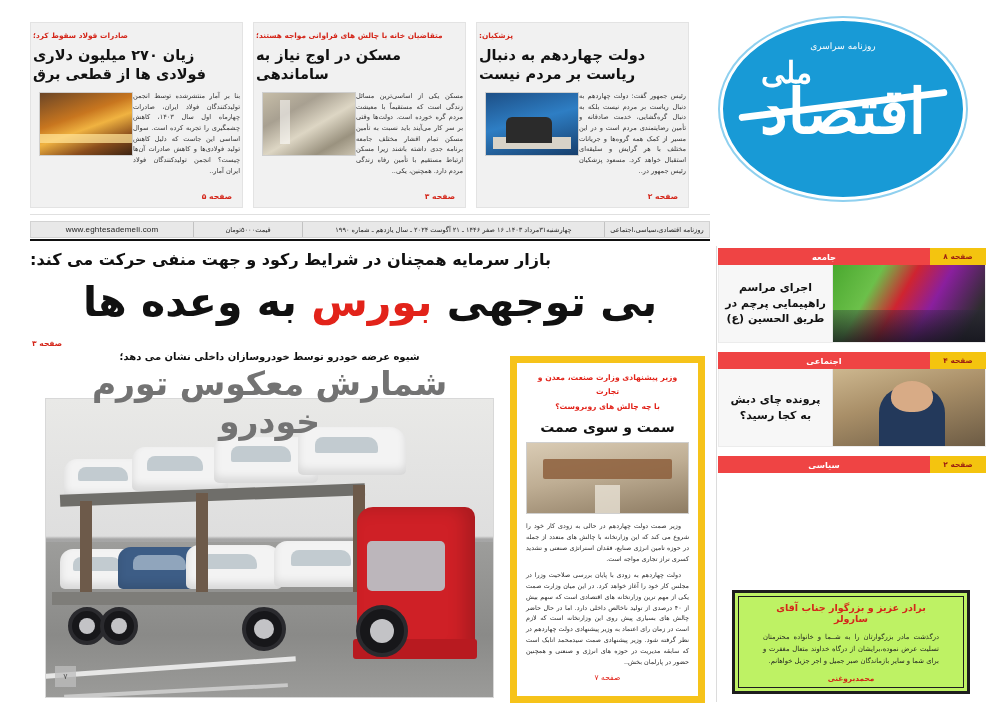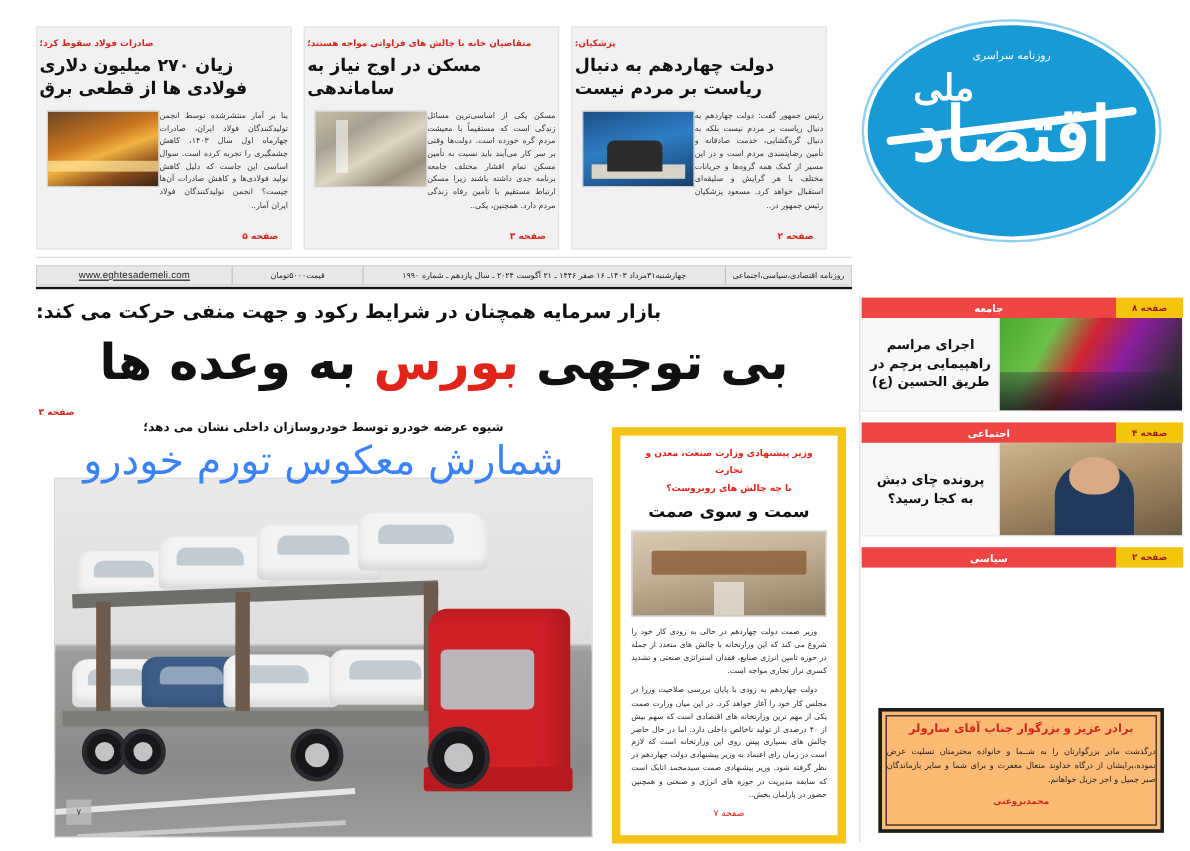--- a/index.html
+++ b/index.html
@@ -78,21 +78,21 @@
   .infobar{
     position:absolute;left:30px;top:221px;width:680px;height:17px;
     background:#e8e8e8;border:1px solid #d2d2d2;box-sizing:border-box;
     display:flex;flex-direction:row;align-items:stretch;
     font-size:6.6px;color:#222;
   }
   .infobar .cell{display:flex;align-items:center;justify-content:center;padding:0 6px;white-space:nowrap;}
   .infobar .sep{width:1px;background:#c2c2c2;}
   .cell-kind{width:92px;}
   .cell-date{flex:1;}
-  .cell-site{width:150px;font-family:"Liberation Sans",sans-serif;font-size:8px;letter-spacing:.2px;text-decoration:underline;}
+  .cell-site{width:150px;font-family:"Liberation Sans",sans-serif;font-size:8px;letter-spacing:.2px;}
   .cell-price{width:96px;}
   .infobar-rule{position:absolute;left:30px;top:239px;width:680px;height:2px;background:#111;}
 
   
   .lead{position:absolute;left:30px;top:246px;width:680px;height:100px;}
   .lead-kicker{
     text-align:left;font-size:16px;font-weight:bold;color:#111;margin-top:4px;
   }
   .lead-head{
     text-align:center;font-size:41px;font-weight:bold;color:#111;line-height:1.2;margin-top:9px;
@@ -100,21 +100,21 @@
   }
   .lead-head .hl{color:#e2231a;}
   .lead-page{position:absolute;left:2px;bottom:-2px;color:#d4261a;font-size:7.6px;font-weight:bold;}
 
   
   .main-story{position:absolute;left:42px;top:350px;width:455px;height:352px;background:#fff;}
   .main-kicker{
     text-align:center;font-size:10px;font-weight:bold;color:#111;line-height:1.3;
   }
   .main-head{
-    text-align:center;font-size:33px;font-weight:normal;color:#3b82f6;line-height:1.15;
+    text-align:center;font-size:33px;font-weight:bold;color:#737373;line-height:1.15;
     margin-top:2px;letter-spacing:-.5px;position:relative;z-index:3;
   }
   .main-photo{
     position:absolute;left:3px;top:48px;width:449px;height:300px;
     border:1px solid #d8d8d8;box-sizing:border-box;overflow:hidden;
     background:linear-gradient(180deg,#e9e9e7 0%,#dedede 46%,#a6a6a6 47%,#8e8e8e 100%);
   }
   .road{position:absolute;left:0;bottom:0;width:100%;height:52%;background:linear-gradient(180deg,#9d9d9b 0%,#8a8a88 60%,#9b9b99 100%);}
   .road-line{position:absolute;left:-6%;bottom:26px;width:62%;height:5px;background:#efefef;transform:rotate(-4deg);opacity:.9;}
   .road-line2{position:absolute;left:4%;bottom:4px;width:50%;height:4px;background:#dedede;transform:rotate(-3deg);opacity:.7;}
@@ -185,21 +185,21 @@
   .ph-portrait{background:linear-gradient(165deg,#cdb78f 0%,#a98f68 42%,#6c5b44 100%);}
   .ph-portrait::after{content:"";position:absolute;left:30%;top:24%;width:44%;height:76%;background:#23395b;border-radius:26px 26px 0 0;}
   .ph-portrait::before{content:"";position:absolute;left:38%;top:16%;width:28%;height:40%;background:#d8ab86;border-radius:50% 50% 45% 45%;z-index:2;}
   .ph-parliament{background:linear-gradient(175deg,#2a5c4a 0%,#17402f 40%,#0d2a1e 100%);}
   .ph-parliament::after{content:"";position:absolute;left:34%;top:6%;width:32%;height:30%;background:#d4a829;border-radius:50% 50% 0 0;opacity:.9;}
   .ph-parliament::before{content:"";position:absolute;left:4%;bottom:4%;width:92%;height:46%;background:repeating-linear-gradient(95deg,#0a2318 0 5px,#14362a 5px 10px);}
 
   
   .condolence{
     position:absolute;right:22px;top:590px;width:238px;height:104px;
-    background:#fdba74;border:3px solid #1d1d1d;box-sizing:border-box;padding:9px 4px;
+    background:#bef264;border:3px solid #1d1d1d;box-sizing:border-box;padding:9px 28px;
   }
   .cond-deco{position:absolute;inset:3px;border:1px solid #1d1d1d;pointer-events:none;}
   .cond-title{color:#d4261a;font-size:9.6px;font-weight:bold;text-align:center;margin-bottom:7px;}
   .cond-body{font-size:6.8px;line-height:1.78;text-align:justify;color:#1f1f1f;}
   .cond-sign{color:#d4261a;font-size:7.4px;font-weight:bold;text-align:center;margin-top:7px;}
 
   .vrule{position:absolute;left:716px;top:246px;width:1px;height:456px;background:#dcdcdc;}
   .hrule-top{position:absolute;left:30px;top:214px;width:680px;height:1px;background:#e0e0e0;}
 </style>
 </head>

